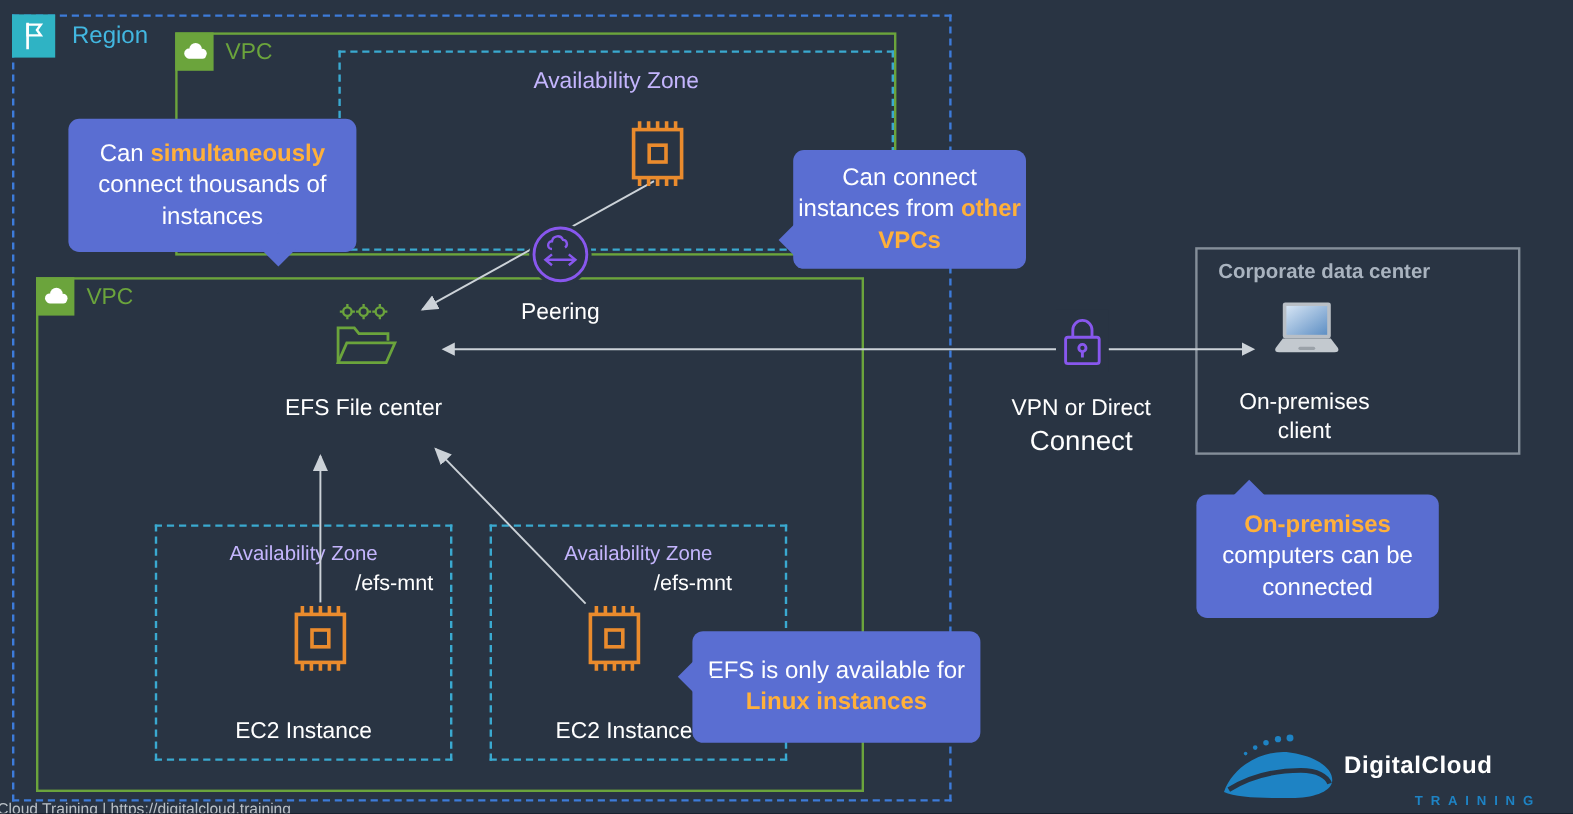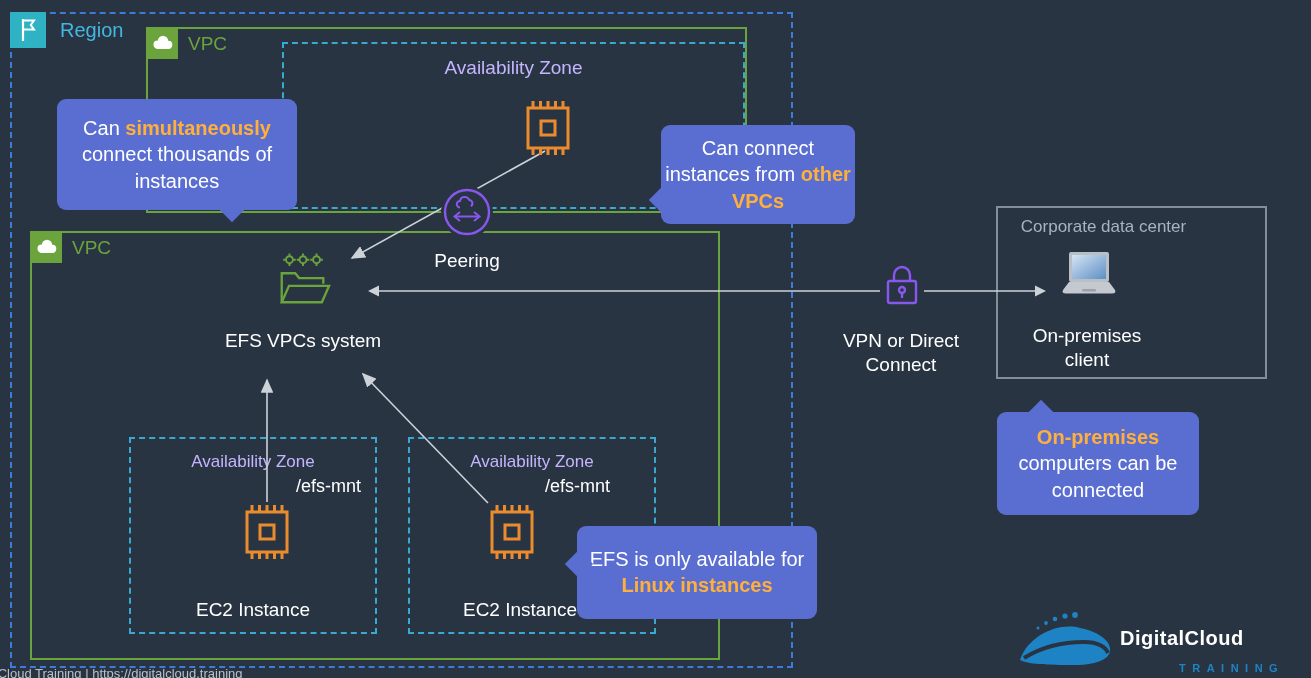--- a/index.html
+++ b/index.html
@@ -99,21 +99,21 @@
         <path d="M16 2.5 V5 M16 13 V15.5 M9.5 9 H12 M20 9 H22.5"></path>
         <circle cx="30" cy="9" r="3.6"></circle>
         <path d="M30 2.5 V5 M30 13 V15.5 M23.5 9 H26 M34 9 H36.5"></path>
         <circle cx="44" cy="9" r="3.6"></circle>
         <path d="M44 2.5 V5 M44 13 V15.5 M37.5 9 H40 M48 9 H50.5"></path>
       </g>
       <path d="M8 53 V23 H22 L26 28 H51 V34"></path>
       <path d="M8 53 L15.5 36 H57 L49.5 53 Z"></path>
     </svg>
   </div>
-  <span class="lbl center" style="left:203px;top:330px;width:200px;font-size:19px;">EFS VPCs system</span>
+  <span class="lbl center" style="left:203px;top:330px;width:200px;font-size:19px;">EFS File center</span>
 
   <div class="abs az-box" style="left:129px;top:437px;width:248px;height:197px;"></div>
   <span class="lbl az-label center" style="left:129px;top:452px;width:248px;font-size:17px;">Availability Zone</span>
   <span class="lbl" style="left:296px;top:476px;font-size:18px;">/efs-mnt</span>
   <div class="abs icon" style="left:239px;top:504px;width:56px;height:56px;">
     <svg width="56" height="56" viewBox="0 0 56 56" stroke="#ea8b2d" fill="none" stroke-width="3">
       <rect x="8" y="8" width="40" height="40"></rect>
       <rect x="21" y="21" width="14" height="14"></rect>
       <path d="M13 1 V8 M20.5 1 V8 M28 1 V8 M35.5 1 V8 M43 1 V8"></path>
       <path d="M13 48 V55 M20.5 48 V55 M28 48 V55 M35.5 48 V55 M43 48 V55"></path>
@@ -136,24 +136,24 @@
 
   <div class="abs icon" style="left:880px;top:258px;width:44px;height:52px;background:#293443;display:flex;align-items:center;justify-content:center;">
     <svg width="44" height="50" viewBox="0 0 44 50" stroke="#8857ee" fill="none" stroke-width="2.4">
       <path d="M14 22 V16 a8 8 0 0 1 16 0 V22"></path>
       <rect x="8" y="22" width="28" height="22" rx="2"></rect>
       <circle cx="22" cy="31" r="3"></circle>
       <path d="M22 34 V39"></path>
     </svg>
   </div>
   <span class="lbl center" style="left:836px;top:330px;width:130px;font-size:19px;">VPN or Direct</span>
-  <span class="lbl center" style="left:836px;top:354px;width:130px;font-size:19px;">Connect</span>
+  <span class="lbl center" style="left:836px;top:354px;width:130px;font-size:23px;">Connect</span>
 
   <div class="abs dc-box" style="left:996px;top:206px;width:271px;height:173px;"></div>
-  <span class="lbl center" style="left:996px;top:217px;width:215px;font-size:17px;color:#a9b3bf;">Corporate data center</span>
+  <span class="lbl center" style="left:996px;top:217px;width:215px;font-size:17px;color:#a9b3bf;font-weight:bold;">Corporate data center</span>
   <div class="abs icon" style="left:1056px;top:250px;width:66px;height:54px;">
     <svg width="66" height="54" viewBox="0 0 66 54">
       <defs>
         <linearGradient id="lapGrad" x1="0" y1="0" x2="1" y2="1">
           <stop offset="0" stop-color="#d5e4f4"></stop>
           <stop offset="1" stop-color="#5e8fc4"></stop>
         </linearGradient>
       </defs>
       <rect x="13" y="2" width="40" height="30" rx="2" fill="#b9bfc6"></rect>
       <rect x="16" y="5" width="34" height="24" fill="url(#lapGrad)"></rect>

